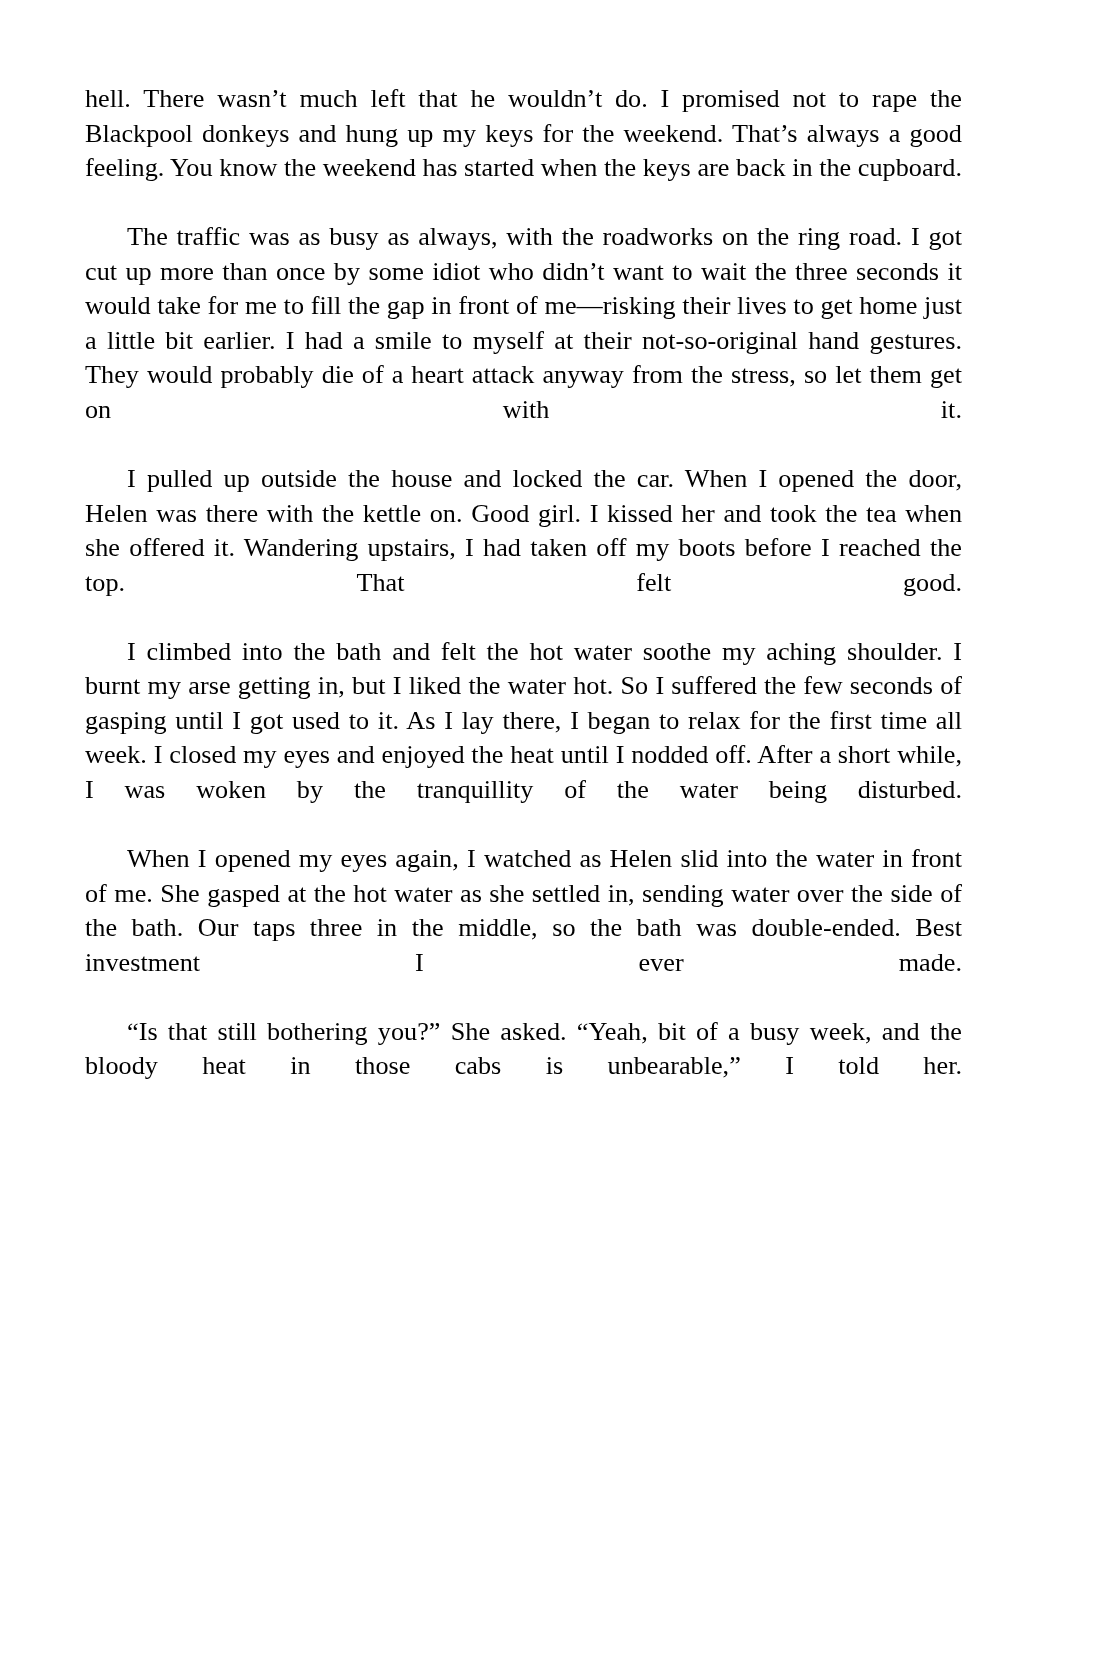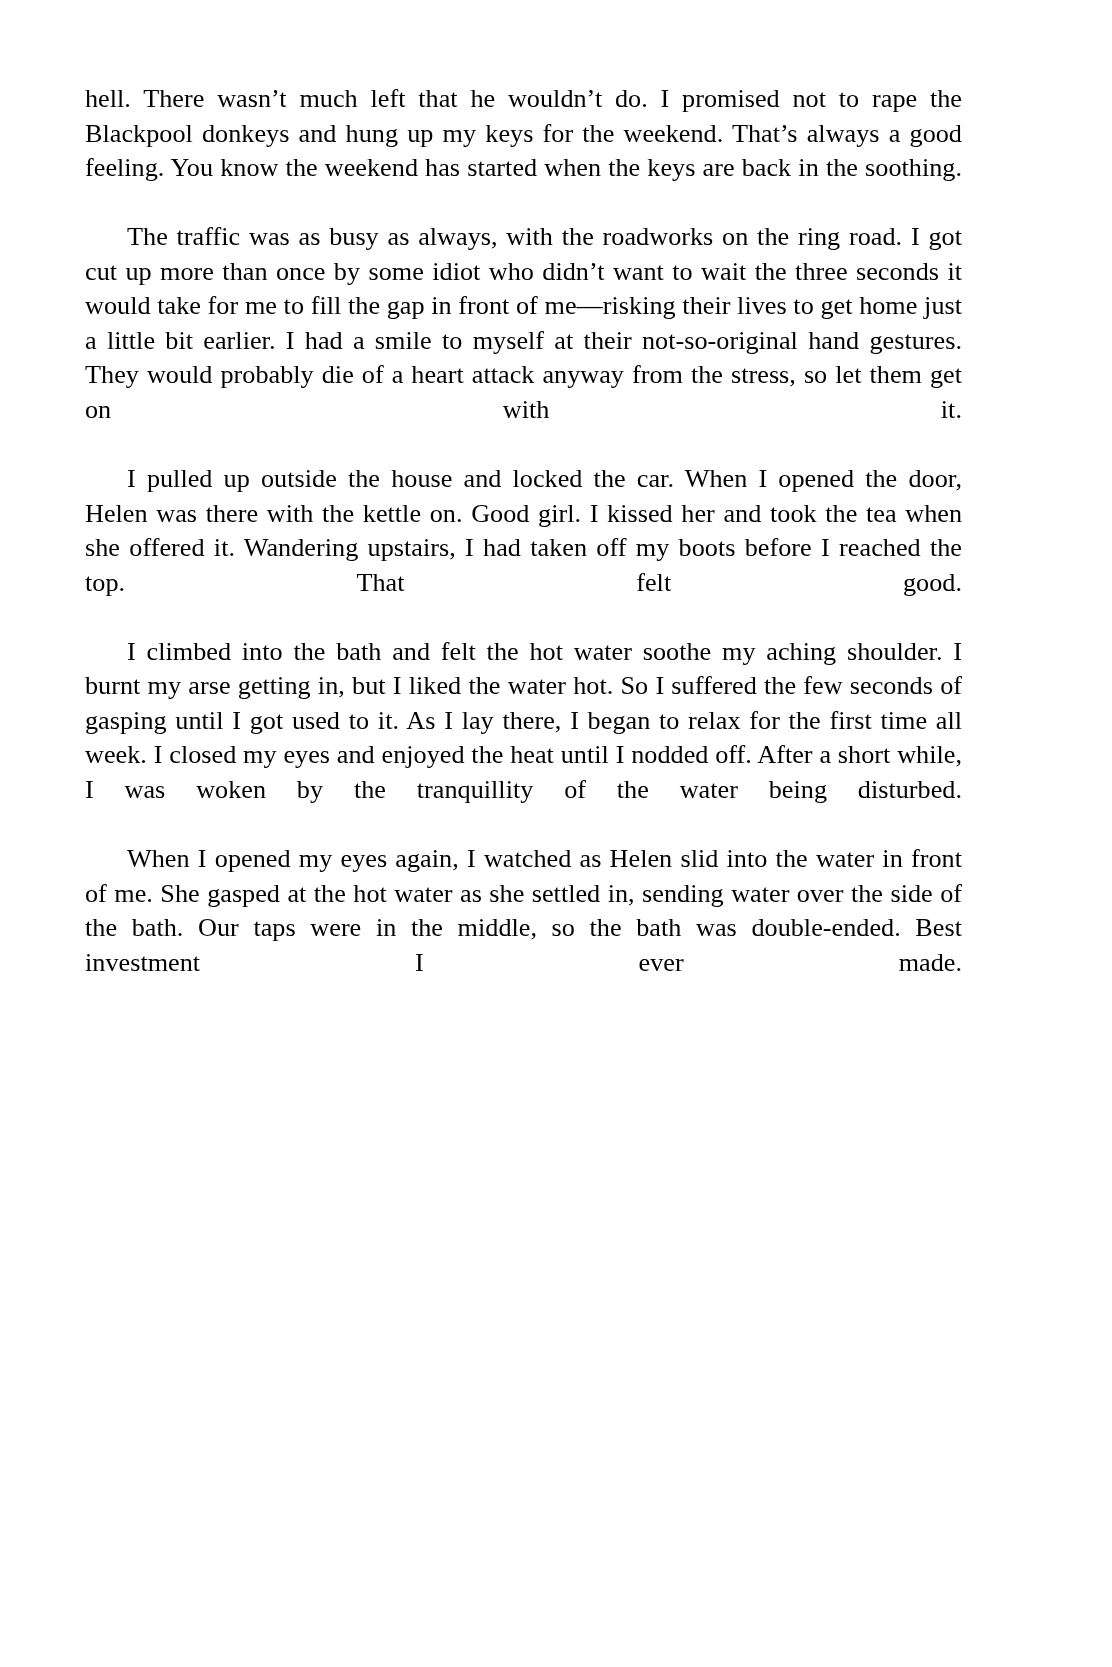--- a/index.html
+++ b/index.html
@@ -53,28 +53,29 @@
     display: inline-block;
     width: 100%;
   }
 </style>
 </head>
 <body>
 
 <div class="page" style="background: rgb(255, 255, 255); color: rgb(0, 0, 0);">
   <div class="textblock">
 
-    <p class="para">hell. There wasn’t much left that he wouldn’t do. I promised not to rape the Blackpool donkeys and hung up my keys for the weekend. That’s always a good feeling. You know the weekend has started when the keys are back in the soothing.</p>
+    <p class="para">hell. There wasn’t much left that he wouldn’t do. I promised not to rape the Blackpool donkeys and hung up my keys for the weekend. That’s always a good feeling. You know the weekend has started when the keys are back in the cupboard.</p>
 
 
     <p class="para indent">The traffic was as busy as always, with the roadworks on the ring road. I got cut up more than once by some idiot who didn’t want to wait the three seconds it would take for me to fill the gap in front of me—risking their lives to get home just a little bit earlier. I had a smile to myself at their not-so-original hand gestures. They would probably die of a heart attack anyway from the stress, so let them get on with it.</p>
 
     <p class="para indent">I pulled up outside the house and locked the car. When I opened the door, Helen was there with the kettle on. Good girl. I kissed her and took the tea when she offered it. Wandering upstairs, I had taken off my boots before I reached the top. That felt good.</p>
 
 
     <p class="para indent">I climbed into the bath and felt the hot water soothe my aching shoulder. I burnt my arse getting in, but I liked the water hot. So I suffered the few seconds of gasping until I got used to it. As I lay there, I began to relax for the first time all week. I closed my eyes and enjoyed the heat until I nodded off. After a short while, I was woken by the tranquillity of the water being disturbed.</p>
 
-    <p class="para indent">When I opened my eyes again, I watched as Helen slid into the water in front of me. She gasped at the hot water as she settled in, sending water over the side of the bath. Our taps were in the middle, so the bath was double-ended. Best investment I ever made.</p>
+    <p class="para indent">When I opened my eyes again, I watched as Helen slid into the water in front of me. She gasped at the hot water as she settled in, sending water over the side of the bath. Our taps three in the middle, so the bath was double-ended. Best investment I ever made.</p>
 
 
+    <p class="para indent">“Is that still bothering you?” She asked. “Yeah, bit of a busy week, and the bloody heat in those cabs is unbearable,” I told her.</p>
 
   </div>
 </div>
 
 </body></html>

